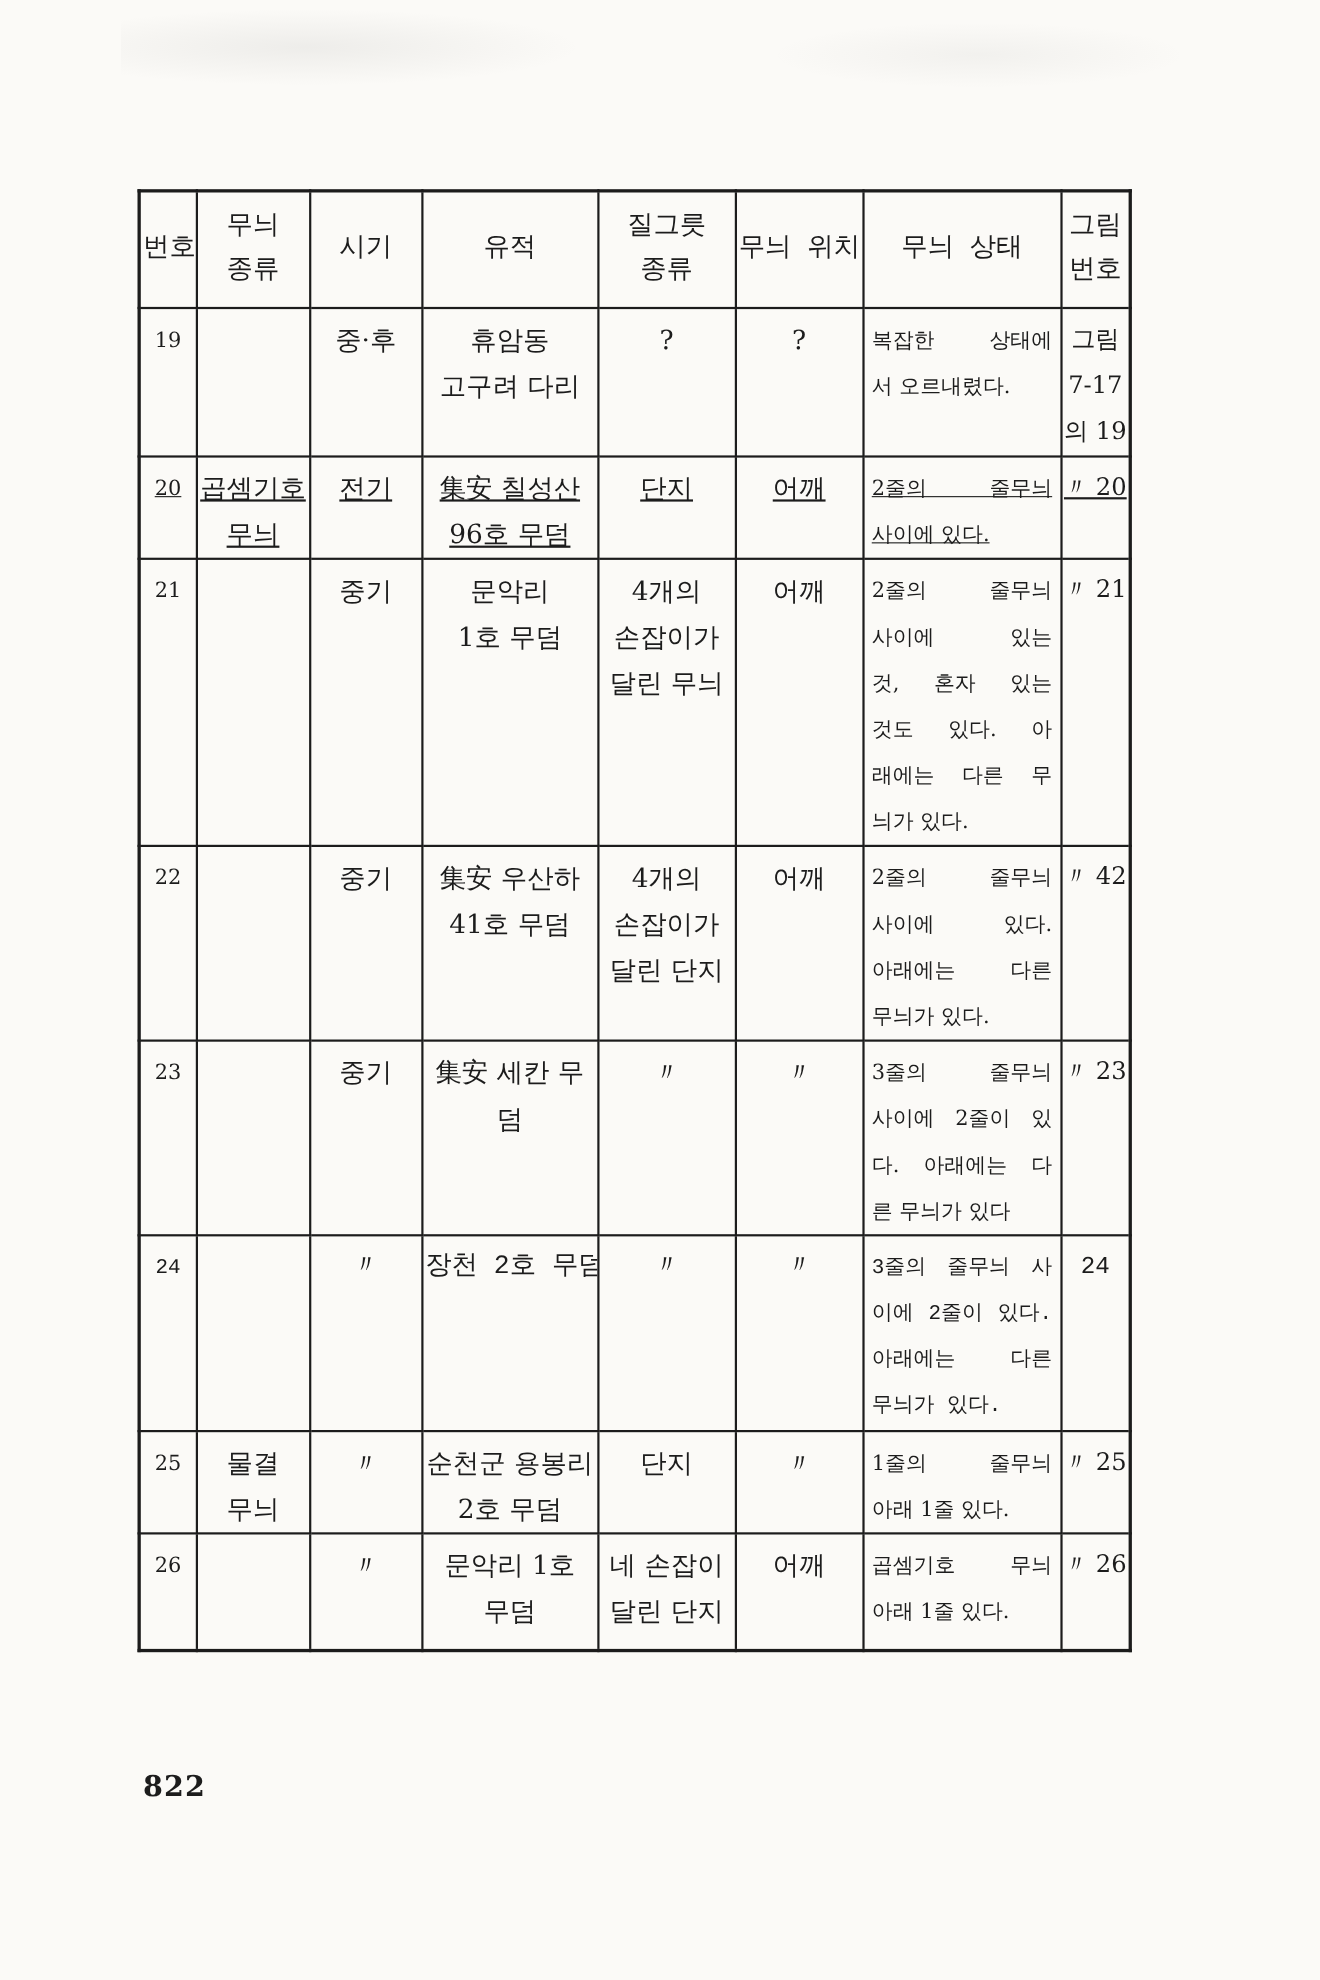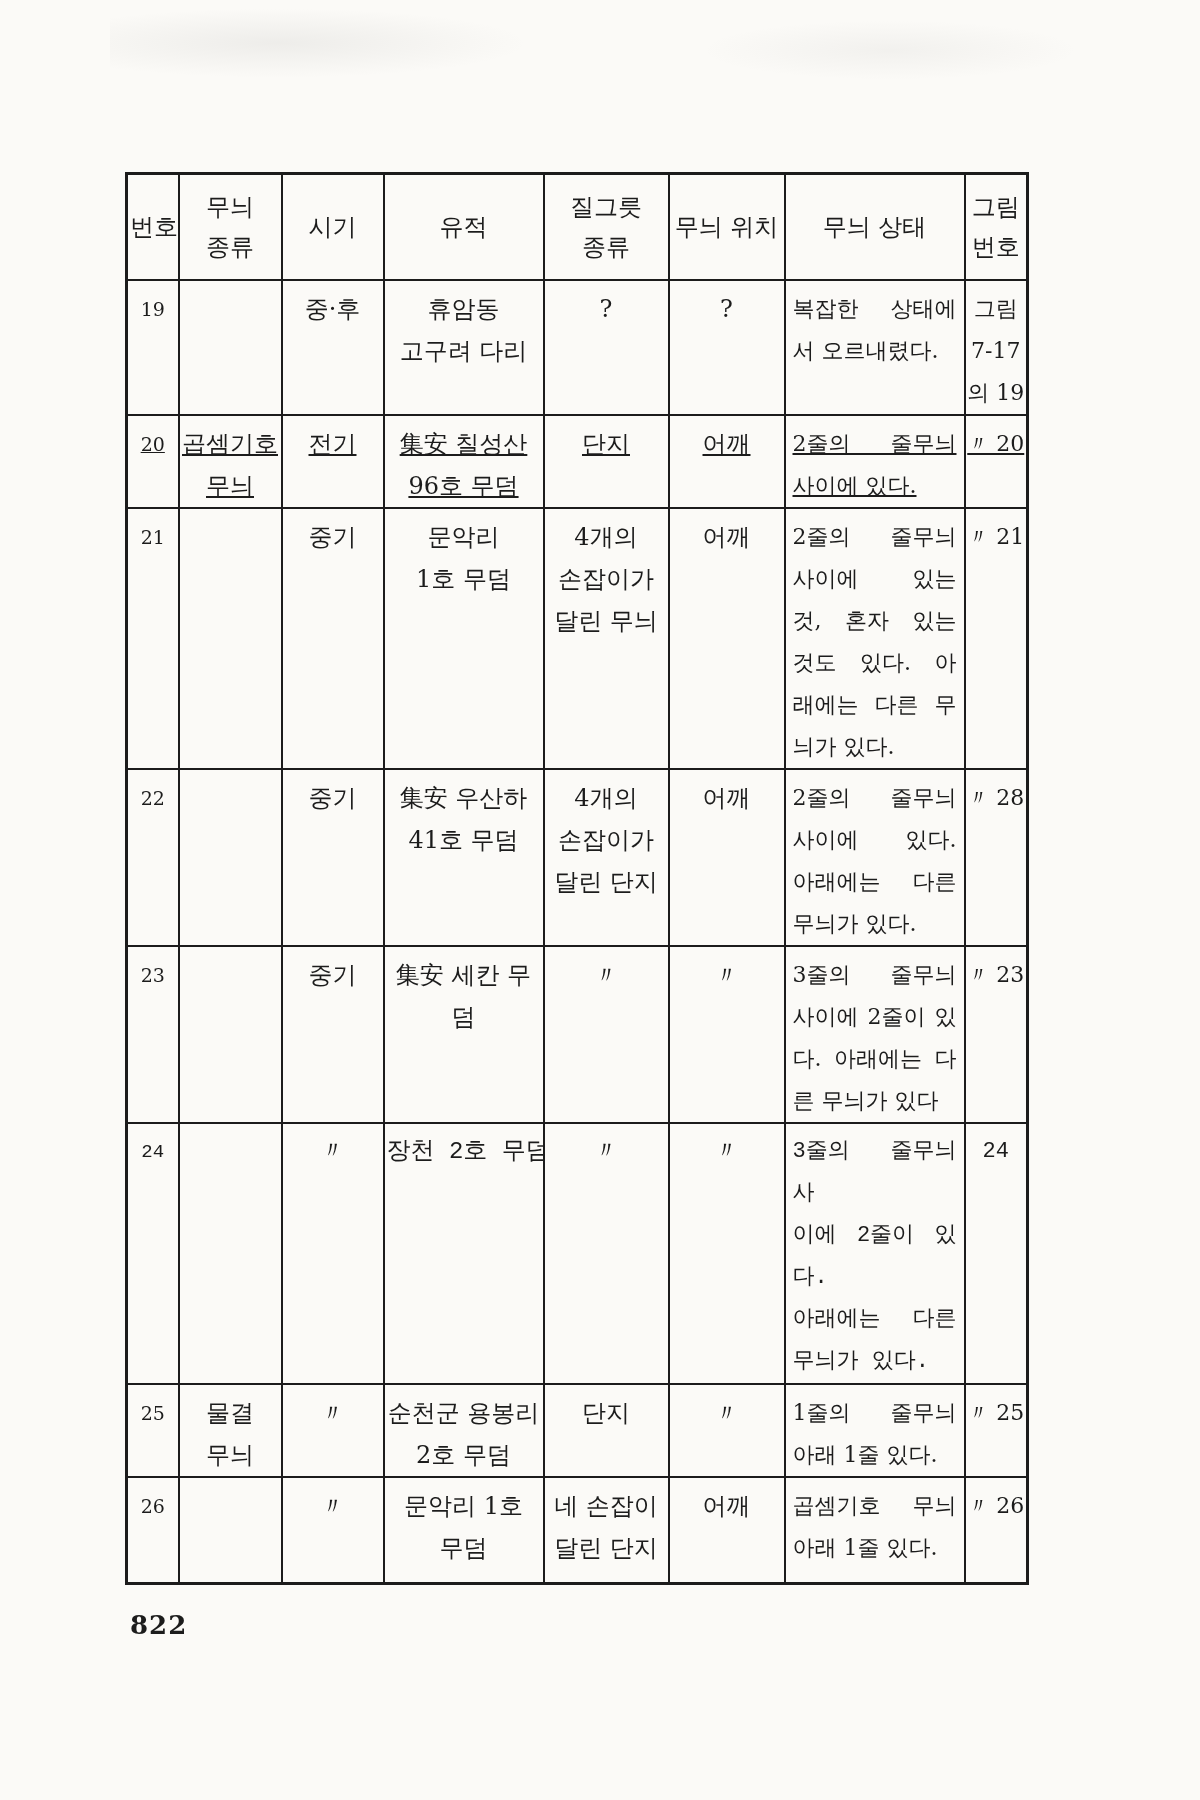--- a/index.html
+++ b/index.html
@@ -41,21 +41,21 @@
   col.w-pattern-location{width:116px;}
   col.w-pattern-state{width:180px;}
   col.w-figure-no{width:63px;}
 
   th,td{
     border:2px solid var(--ink);
     vertical-align:top;
     padding:7px 2px 0 2px;
     overflow:hidden;
   }
-  thead tr{height:106px;}
+  thead tr{height:106px;font-family:Liberation Mono, monospace;}
   thead th{
     vertical-align:middle;
     font-weight:normal;
     padding:0 2px;
   }
   .row-19{height:135px;}
   .row-20{height:92px;text-decoration:underline;}
   .row-21{height:257px;}
   .row-22{height:177px;margin-top:26px;}
   .row-23{height:173px;padding-left:15px;}
@@ -66,21 +66,21 @@
   .line{
     line-height:42px;
     font-size:24px;
     text-align:center;
     white-space:nowrap;
   }
   thead .line{line-height:40px;}
   td.col-no .line{font-size:19px;}
   td.col-pattern-state{padding-left:7px;padding-right:7px;}
   td.col-pattern-state .line{
-    font-size:22px;
+    font-size:19px;
     text-align:left;
     white-space:normal;
   }
   td.col-pattern-state .line:not(:last-child){
     text-align:justify;
     text-align-last:justify;
   }
   td.col-figure-no{padding-left:1px;padding-right:1px;}
   td.col-figure-no .line{font-size:22px;}
 
@@ -252,21 +252,21 @@
           <td class="col-pattern-location">
             <div class="line">어깨</div>
           </td>
           <td class="col-pattern-state">
             <div class="line">2줄의 줄무늬</div>
             <div class="line">사이에 있다.</div>
             <div class="line">아래에는 다른</div>
             <div class="line">무늬가 있다.</div>
           </td>
           <td class="col-figure-no">
-            <div class="line">〃 28</div>
+            <div class="line">〃 42</div>
           </td>
         </tr>
         <tr class="row-23">
           <td class="col-no">
             <div class="line">23</div>
           </td>
           <td class="col-pattern-type"></td>
           <td class="col-period">
             <div class="line">중기</div>
           </td>

